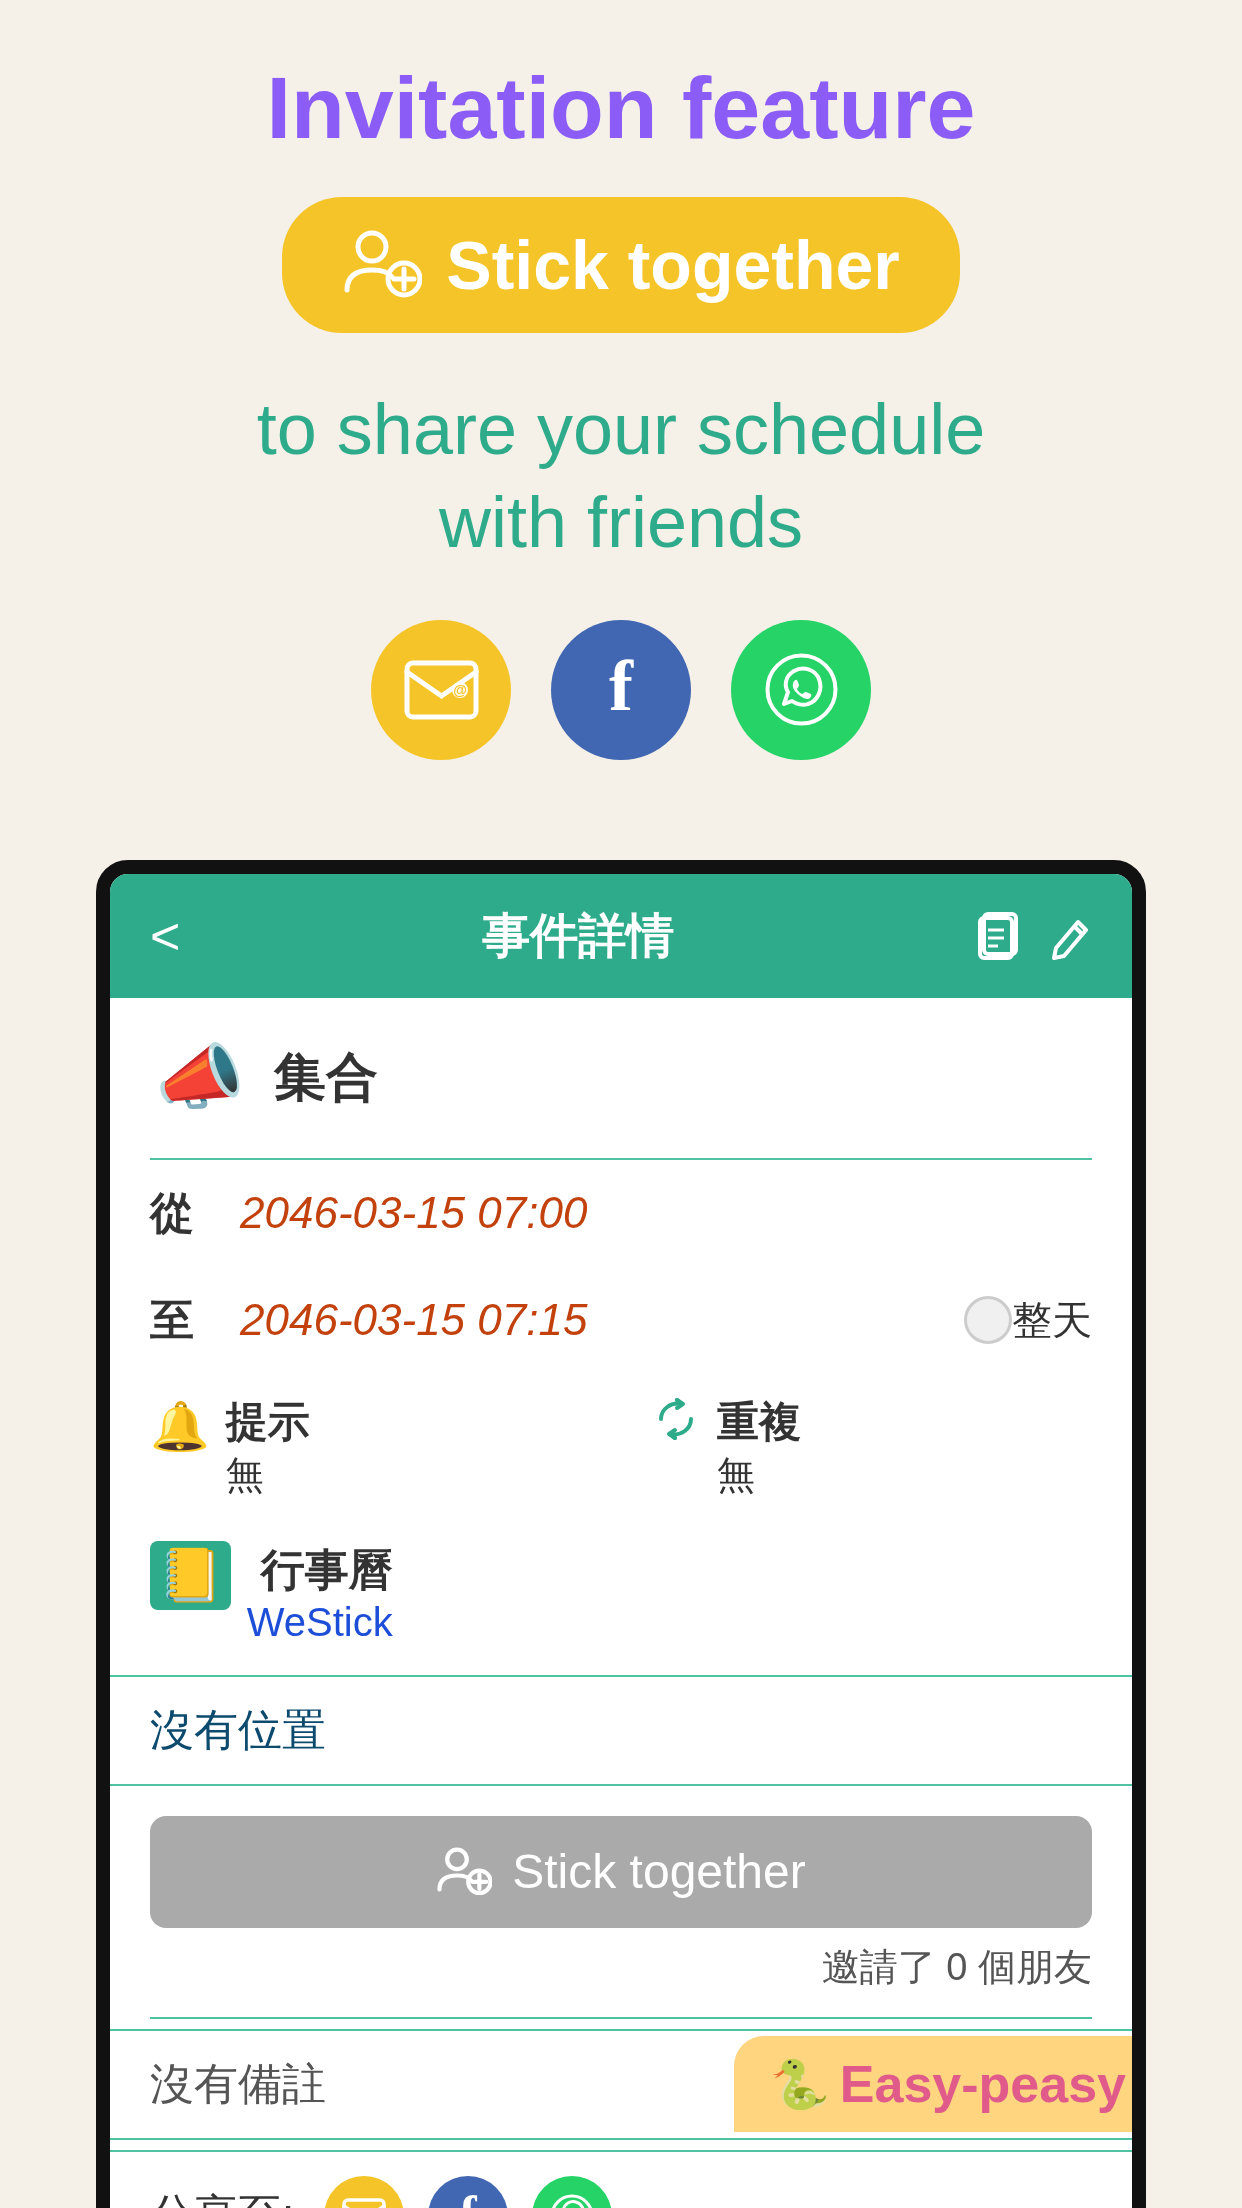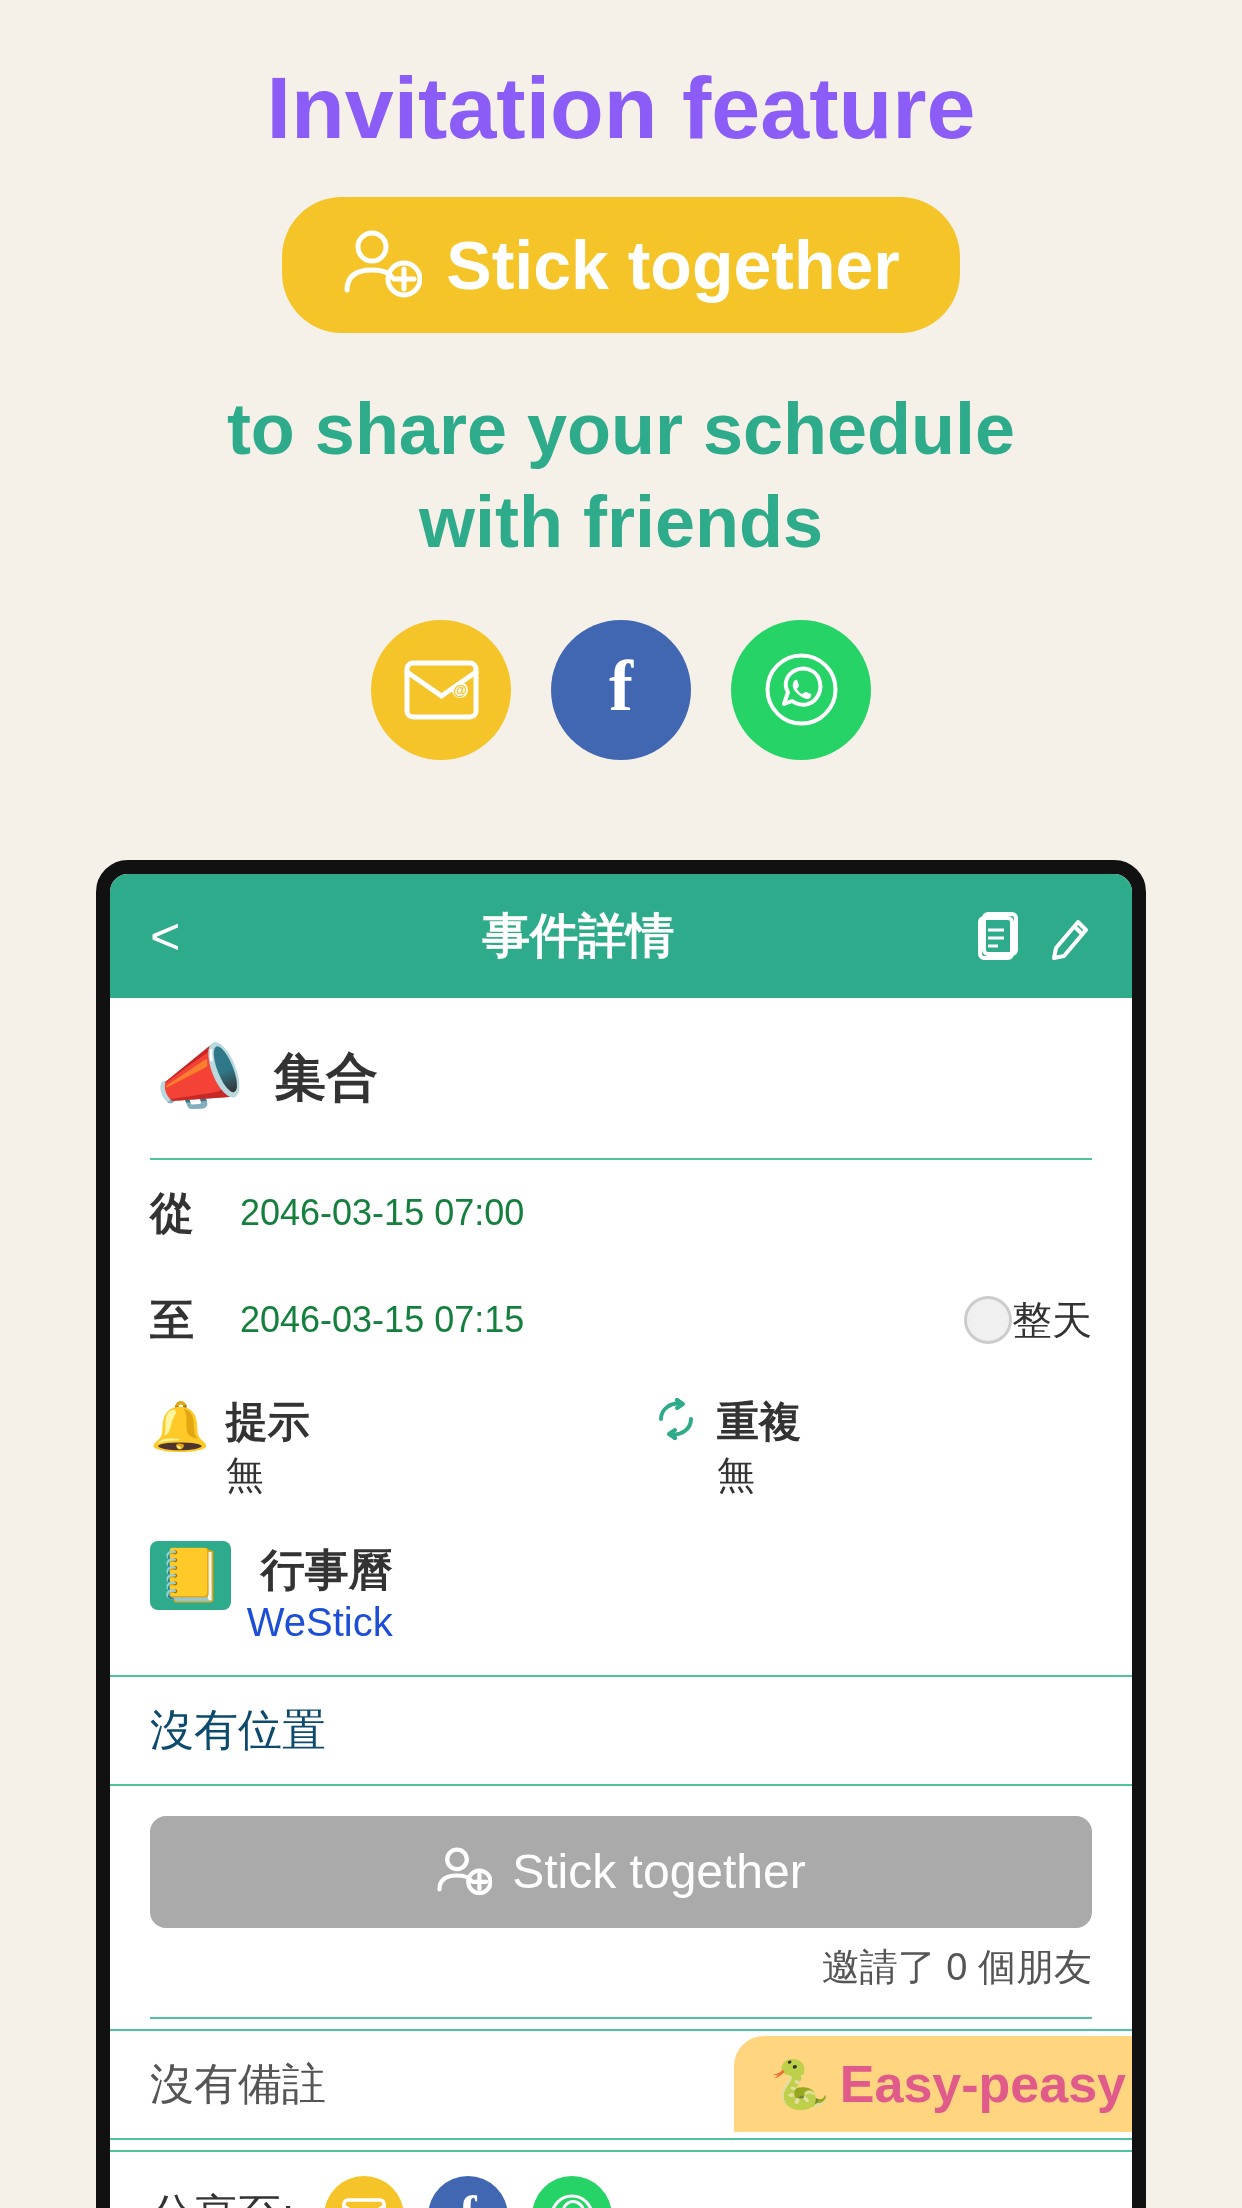--- a/index.html
+++ b/index.html
@@ -49,21 +49,21 @@
     }
 
     .stick-together-btn .btn-label {
       font-size: 68px;
       font-weight: 700;
       color: #fff;
     }
 
     .subtitle {
       font-size: 72px;
-      font-weight: 700;
+      font-weight: 400;
       color: #2dab8a;
       text-align: center;
       line-height: 1.3;
       margin-bottom: 50px;
     }
 
     .share-icons {
       display: flex;
       gap: 40px;
       margin-bottom: 60px;
@@ -163,23 +163,24 @@
     }
 
     .date-label {
       font-size: 44px;
       font-weight: 600;
       color: #333;
       width: 60px;
     }
 
     .date-value {
-      font-size: 36px;
-      color: #15803d;
+      font-size: 44px;
+      color: #c2410c;
       flex: 1;
+      font-style: italic;
     }
 
     .all-day-toggle {
       display: flex;
       align-items: center;
       gap: 0;
     }
 
     .toggle-circle {
       width: 48px;

